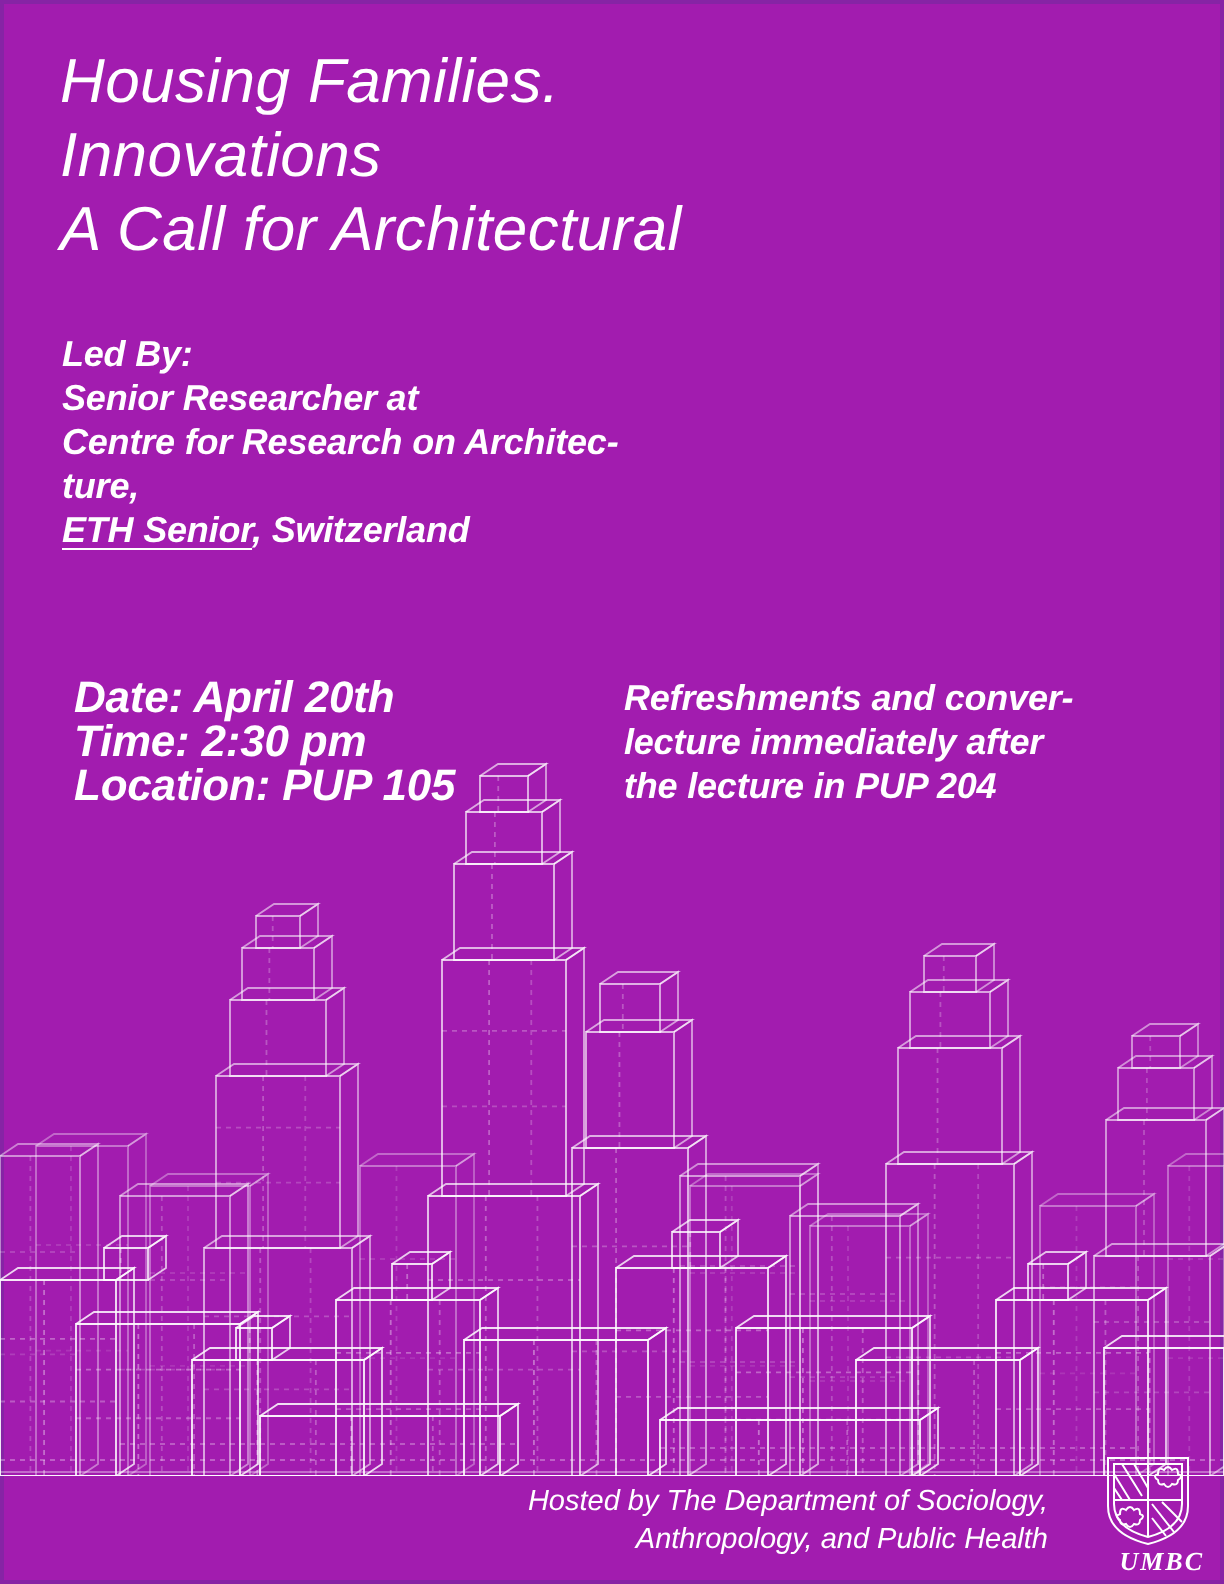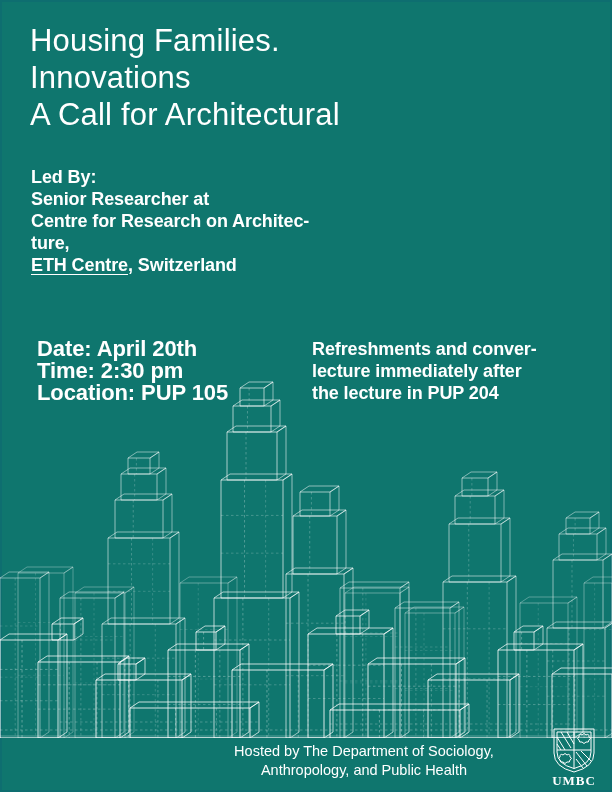--- a/index.html
+++ b/index.html
@@ -1,22 +1,23 @@
 <!DOCTYPE html>
 <html><head>
 <meta charset="utf-8">
 <style>
   html,body{margin:0;padding:0;}
   body{width:612px;height:792px;overflow:hidden;background:#9aa0a6;}
   .poster{
     position:relative;width:612px;height:792px;overflow:hidden;
-    background:#0f766e;
+    background:#a21caf;
     box-shadow:inset 0 0 0 2px rgba(10,80,120,.18);
     font-family:"Liberation Sans","DejaVu Sans",sans-serif;
     color:#ffffff;
+    font-style:italic;
   }
   .title{
     position:absolute;left:30px;top:22px;
     font-size:31px;line-height:37px;font-weight:400;letter-spacing:.2px;
   }
   .ledby{
     position:absolute;left:31px;top:166px;
     font-size:18px;line-height:22px;font-weight:700;letter-spacing:-.1px;
   }
   .details{
@@ -24,23 +25,23 @@
     font-size:22px;line-height:22px;font-weight:700;letter-spacing:-.1px;
   }
   .refresh{
     position:absolute;left:312px;top:338px;
     font-size:18px;line-height:22px;font-weight:700;letter-spacing:-.1px;
   }
   .underlined{text-decoration:underline;text-underline-offset:3px;}
   .sky{position:absolute;left:0;top:378px;width:612px;height:360px;display:block;}
   .footer-text{
     position:absolute;right:88px;top:742px;width:320px;
-    text-align:center;font-size:14.5px;line-height:19px;font-weight:400;
-  }
-  .logo{position:absolute;left:546px;top:727px;width:56px;height:62px;text-align:center;}
+    text-align:right;font-size:14.5px;line-height:19px;font-weight:400;
+  }
+  .logo{position:absolute;left:546px;top:727px;width:56px;height:62px;text-align:right;}
   .logo svg{display:block;margin:0 auto;}
   .logo-text{
     font-family:"Liberation Serif","DejaVu Serif",serif;
     font-size:13px;font-weight:700;letter-spacing:1px;line-height:14px;margin-top:1px;
   }
 </style>
 </head>
 <body>
 
 <div class="poster">
@@ -49,21 +50,21 @@
     <div>Housing Families.</div>
     <div>Innovations</div>
     <div>A Call for Architectural</div>
   </div>
 
   <div class="ledby">
     <div>Led By:</div>
     <div>Senior Researcher at</div>
     <div>Centre for Research on Architec-</div>
     <div>ture,</div>
-    <div><span class="underlined">ETH Centre</span><span>, Switzerland</span></div>
+    <div><span class="underlined">ETH Senior</span><span>, Switzerland</span></div>
   </div>
 
   <div class="details">
     <div>Date: April 20th</div>
     <div>Time: 2:30 pm</div>
     <div>Location: PUP 105</div>
   </div>
 
   <div class="refresh">
     <div>Refreshments and conver-</div>

